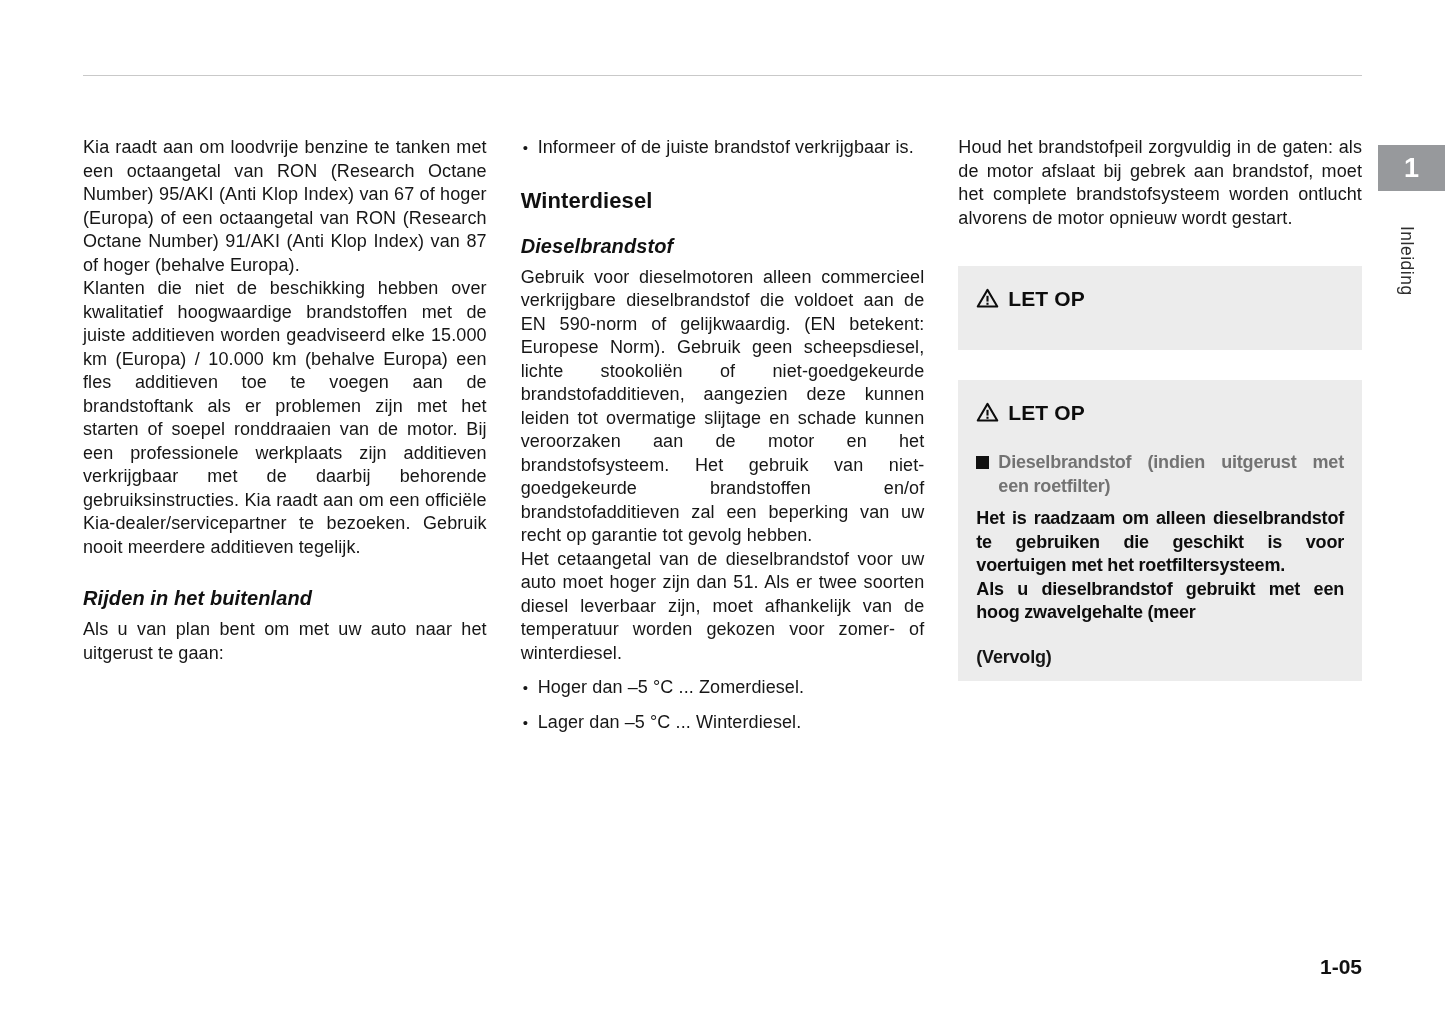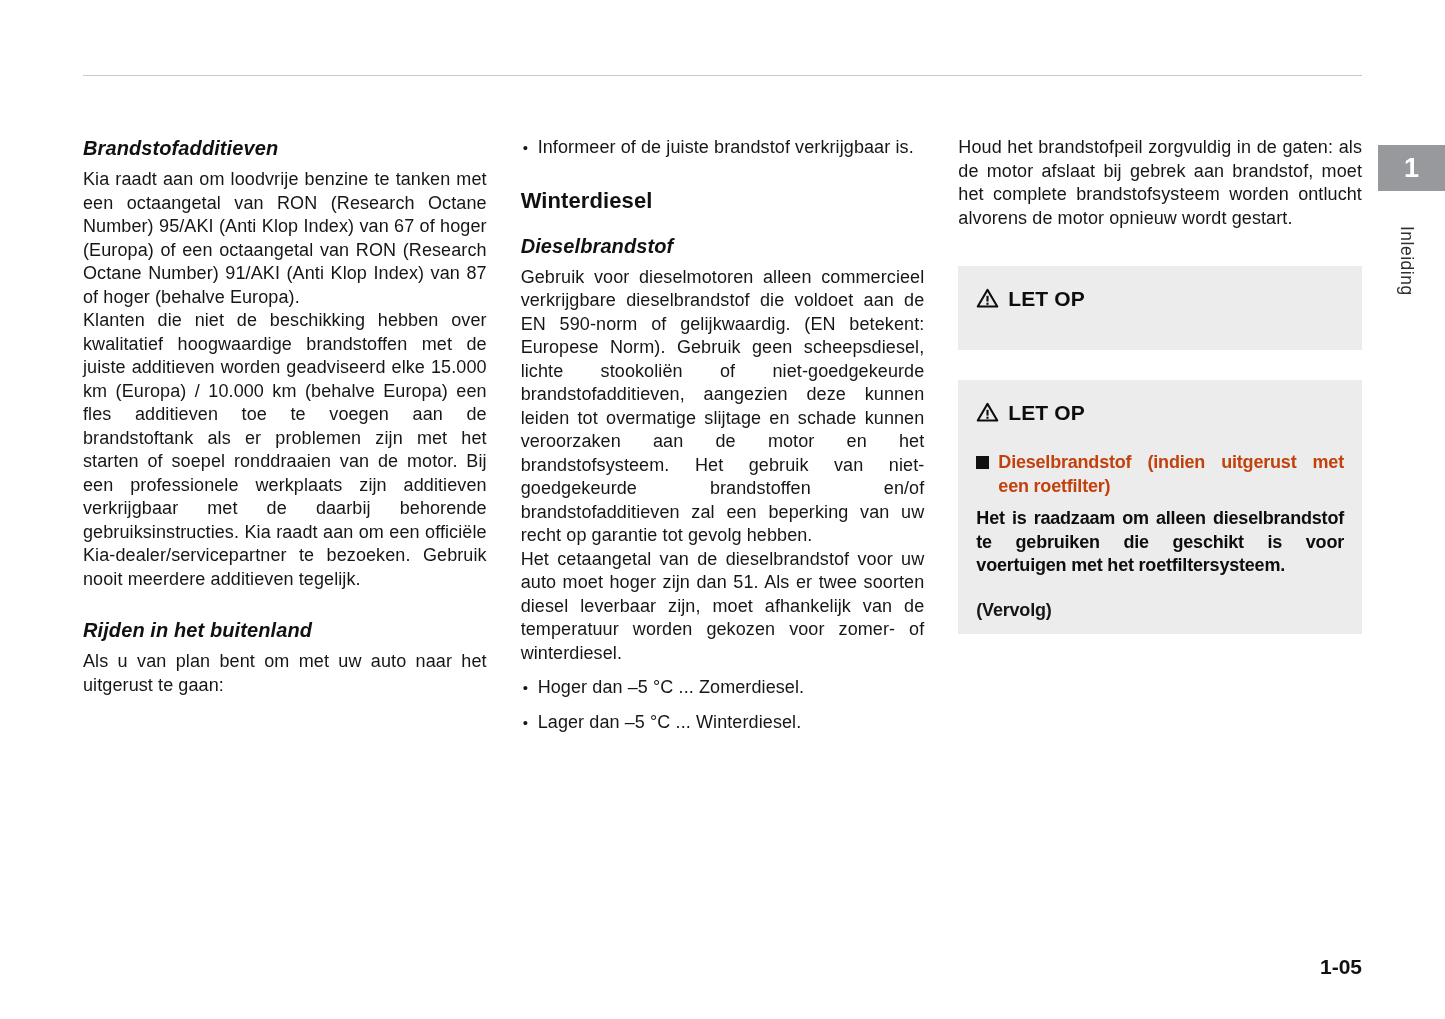--- a/index.html
+++ b/index.html
@@ -54,21 +54,21 @@
     margin-bottom:27px; color:#0d0d0d;
   }
   .callout-title svg { display:block; }
   .callout-body {
     font-weight:bold; font-size:18px; line-height:23.5px;
     letter-spacing:-0.2px; color:#0d0d0d;
   }
   .sq-row {
     display:flex; gap:9px; margin-bottom:9px;
     font-weight:bold; font-size:18px; line-height:23.5px;
-    letter-spacing:-0.2px; text-align:justify; color:#c2410c;
+    letter-spacing:-0.2px; text-align:justify; color:#737373;
   }
   .sq {
     width:13px; height:13px; background:#111;
     flex:none; margin-top:5px;
   }
   .vervolg {
     font-weight:bold; font-size:18px; text-align:left;
     margin-top:21px; letter-spacing:-0.2px;
   }
   
@@ -94,21 +94,20 @@
 <div class="top-rule"></div>
 
 <div class="chapter-tab">
   <span>1</span>
 </div>
 <div class="side-label">Inleiding</div>
 
 <div class="columns">
 
   <div class="col">
-    <h3 class="ital-head">Brandstofadditieven</h3>
     <p class="body">Kia raadt aan om loodvrije benzine te tanken met een octaangetal van RON (Research Octane Number) 95/AKI (Anti Klop Index) van 67 of hoger (Europa) of een octaangetal van RON (Research Octane Number) 91/AKI (Anti Klop Index) van 87 of hoger (behalve Europa).</p>
     <p class="body">Klanten die niet de beschikking hebben over kwalitatief hoogwaardige brandstoffen met de juiste additieven worden geadviseerd elke 15.000 km (Europa) / 10.000 km (behalve Europa) een fles additieven toe te voegen aan de brandstoftank als er problemen zijn met het starten of soepel ronddraaien van de motor. Bij een professionele werkplaats zijn additieven verkrijgbaar met de daarbij behorende gebruiksinstructies. Kia raadt aan om een officiële Kia-dealer/servicepartner te bezoeken. Gebruik nooit meerdere additieven tegelijk.</p>
     <h3 class="ital-head mid">Rijden in het buitenland</h3>
     <p class="body">Als u van plan bent om met uw auto naar het uitgerust te gaan:</p>
   </div>
 
   <div class="col">
     <div class="bullet" style="margin-top:0;">
       <span>Informeer of de juiste brandstof verkrijgbaar is.</span>
     </div>
@@ -149,19 +148,20 @@
             <rect x="10.9" y="16.4" width="2.2" height="2.2" fill="#0d0d0d"></rect>
           </svg>
         </span>
         <span>LET OP</span>
       </div>
       <div class="sq-row">
         <span class="sq"></span>
         <span>Dieselbrandstof (indien uitgerust met een roetfilter)</span>
       </div>
       <div class="callout-body">Het is raadzaam om alleen dieselbrandstof te gebruiken die geschikt is voor voertuigen met het roetfiltersysteem.</div>
+      <div class="callout-body">Als u dieselbrandstof gebruikt met een hoog zwavelgehalte (meer</div>
       <div class="vervolg">(Vervolg)</div>
     </div>
   </div>
 
 </div>
 
 <div class="page-number">1-05</div>
 
 </body></html>

